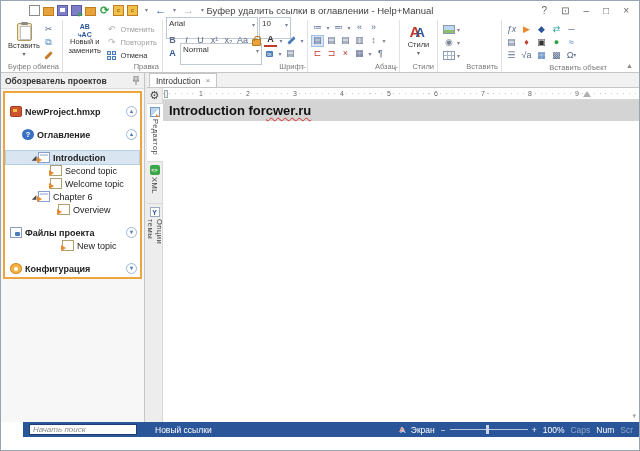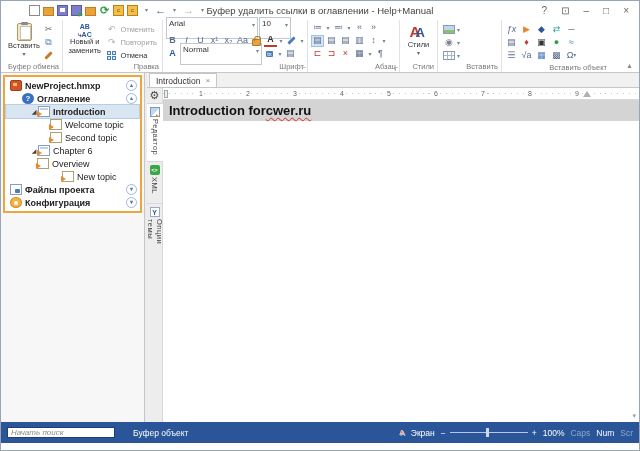--- a/index.html
+++ b/index.html
@@ -72,21 +72,21 @@
 
   
   .main { display:flex; height:349px; background:#fff; }
 
   
   .lpanel { width:144px; background:#f7f7f7; border-right:1px solid #c6c6c6; display:flex; flex-direction:column; }
   .lpanel-header { height:16px; background:#f0f0f0; border-bottom:1px solid #dcdcdc; display:flex; align-items:center; padding:0 4px; font-size:8.5px; color:#333; font-weight:bold; }
   .pin { margin-left:auto; color:#8a8a8a; font-size:8px; }
   .treebox { margin:2px; border:2px solid #eda63f; background:#fff; padding:2px 1px; }
   .trow { height:13px; display:flex; align-items:center; font-size:9px; color:#222; position:relative; padding-right:16px; white-space:nowrap; }
-  .trow.b { font-weight:bold; }
+  .trow.b { font-weight:bold;margin-top:10px; }
   .trow.selected { background:#d9e6f2; outline:1px solid #b5cfe6; }
   .tw { display:inline-block; text-align:center; flex:none; }
   .expander { width:8px; font-size:6px; color:#444; }
   .ti { width:12px; height:11px; margin-right:3px; position:relative; flex:none; }
   .ti-proj { background:#d0552f; border-radius:2px; border:1px solid #a53d1d; }
   .ti-proj::after { content:""; position:absolute; left:2px; top:2px; width:4px; height:3px; background:#f6c04e; }
   .ti-help { border-radius:50%; background:#3a70c2; color:#fff; font-size:8px; font-weight:bold; text-align:center; line-height:11px; }
   .ti-chap { background:#fff; border:1px solid #8a9cc8; }
   .ti-chap::before { content:""; position:absolute; inset:1px 1px auto 1px; height:2px; background:#c4cfe8; }
   .ti-chap::after, .ti-page::after { content:""; position:absolute; left:-2px; bottom:-1px; border-left:5px solid #e8882a; border-top:3px solid transparent; border-bottom:3px solid transparent; }
@@ -122,21 +122,21 @@
   .ruler .num { position:absolute; top:1.5px; font-size:7px; color:#666; background:#fff; padding:0 1px; }
   .ruler .lmark { position:absolute; left:1px; top:2px; width:4px; height:8px; border:1px solid #9aa; background:#eee; }
   .ruler .rmark { position:absolute; top:3px; width:0; height:0; border-left:4px solid transparent; border-right:4px solid transparent; border-bottom:6px solid #b0b0b0; }
   .content { flex:1; background:#fff; position:relative; overflow:hidden; }
   .heading { height:21px; background:#d4d4d4; display:flex; align-items:center; padding-left:6px; font-size:13px; font-weight:bold; color:#111; }
   .squiggle { text-decoration:underline wavy #d93025; text-decoration-thickness:1px; text-underline-offset:2px; }
   .bodytext { margin:9px 0 0 6px; font-size:8.5px; color:#555; }
   .scrollhint { position:absolute; right:3px; bottom:2px; color:#a0a0a0; font-size:7px; }
 
   
-  .statusbar { height:21px; background:#2a5699; display:flex; align-items:center; color:#fff; font-size:8.5px; position:relative; }
+  .statusbar { height:15px; background:#2a5699; display:flex; align-items:center; color:#fff; font-size:8.5px; position:relative;margin-left:22px; }
   .sb-search { margin-left:6px; width:108px; height:11px; border:1px solid #1d3f73; font-size:8px; padding:0 3px; font-family:"Liberation Sans", sans-serif; }
   .sb-search::placeholder { font-style:italic; color:#8a8a8a; }
   .sb-newobj { margin-left:18px; color:#fff; }
   .sb-right { position:absolute; right:6px; display:flex; align-items:center; gap:6px; }
   .sb-zoomic { font-size:8px; font-weight:bold; color:#ffb0a0; text-shadow:1px 1px 0 #9ec1e8; }
   .sb-slider { display:flex; align-items:center; gap:4px; }
   .sb-track { width:78px; height:1px; background:#b9c6dd; position:relative; }
   .sb-thumb { position:absolute; left:36px; top:-4px; width:3px; height:9px; background:#cfd8ea; }
   .sb-dim { color:#8fa6c9; }
 </style>
@@ -363,61 +363,67 @@
       </div>
       <div class="grp-label">Вставить объект</div>
     </div>
 
     <span class="ribbon-collapse">▲</span>
   </div>
 
   <div class="main">
 
     <div class="lpanel">
+      <div class="lpanel-header">
+        <span>Обозреватель проектов</span>
+        <svg class="pin" width="8" height="9" viewBox="0 0 8 9">
+            <path d="M2 0h4v4l1 1H1l1-1zM4 5v4" stroke="#8a8a8a" fill="#cfcfcf" stroke-width="1"></path>
+          </svg>
+      </div>
       <div class="treebox">
         <div class="trow b" style="padding-left:4px">
           <span class="ti ti-proj"></span>
           <span>NewProject.hmxp</span>
           <span class="cbtn">▴</span>
         </div>
         <div class="trow b" style="padding-left:16px">
           <span class="ti ti-help">?</span>
           <span>Оглавление</span>
           <span class="cbtn">▴</span>
         </div>
         <div class="trow b selected" style="padding-left:24px">
           <span class="tw expander">◢</span>
           <span class="ti ti-chap"></span>
           <span>Introduction</span>
         </div>
         <div class="trow" style="padding-left:44px">
           <span class="ti ti-page"></span>
-          <span>Welcome topic</span>
+          <span>Second topic</span>
         </div>
         <div class="trow" style="padding-left:44px">
           <span class="ti ti-page"></span>
-          <span>Second topic</span>
+          <span>Welcome topic</span>
         </div>
         <div class="trow" style="padding-left:24px">
           <span class="tw expander">◢</span>
           <span class="ti ti-chap"></span>
           <span>Chapter 6</span>
         </div>
-        <div class="trow" style="padding-left:31px">
+        <div class="trow" style="padding-left:52px">
           <span class="ti ti-page"></span>
           <span>Overview</span>
-        </div>
-        <div class="trow" style="padding-left:56px">
-          <span class="ti ti-page"></span>
-          <span>New topic</span>
         </div>
         <div class="trow b" style="padding-left:4px">
           <span class="ti ti-files"></span>
           <span>Файлы проекта</span>
           <span class="cbtn">▾</span>
+        </div>
+        <div class="trow" style="padding-left:56px">
+          <span class="ti ti-page"></span>
+          <span>New topic</span>
         </div>
         <div class="trow b" style="padding-left:4px">
           <span class="ti ti-conf"></span>
           <span>Конфигурация</span>
           <span class="cbtn">▾</span>
         </div>
       </div>
     </div>
 
     <div class="splitter"></div>
@@ -466,21 +472,21 @@
             </div>
             <span class="scrollhint">▾</span>
           </div>
         </div>
       </div>
     </div>
   </div>
 
   <div class="statusbar">
     <input class="sb-search" placeholder="Начать поиск" style="">
-    <span class="sb-newobj">Буфер объект</span>
+    <span class="sb-newobj">Новый ссылки</span>
     <div class="sb-right">
       <span class="sb-zoomic">A</span>
       <span>Экран</span>
       <div class="sb-slider">
         <span>−</span>
         <span class="sb-track">
             <span class="sb-thumb"></span>
           </span>
         <span>+</span>
       </div>

